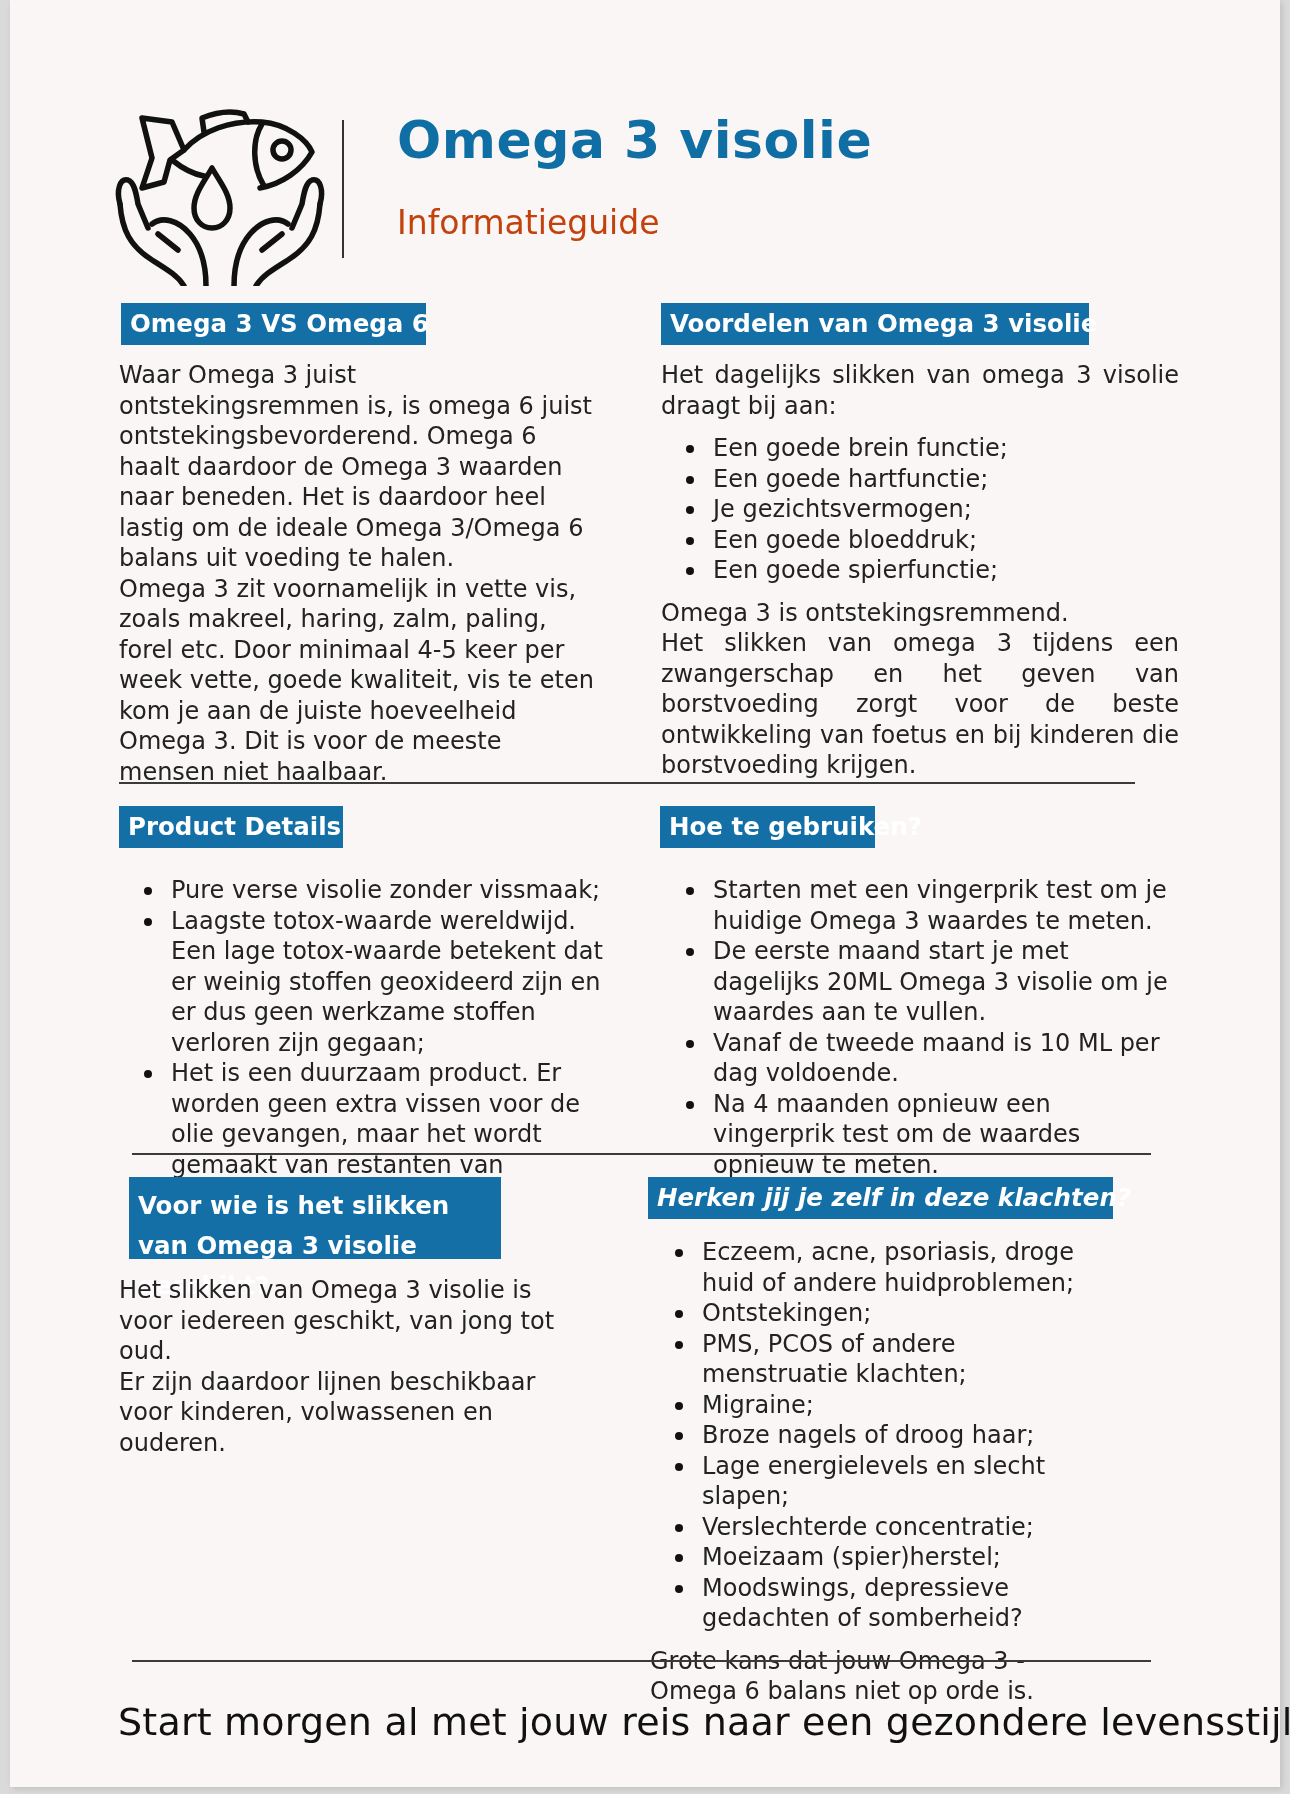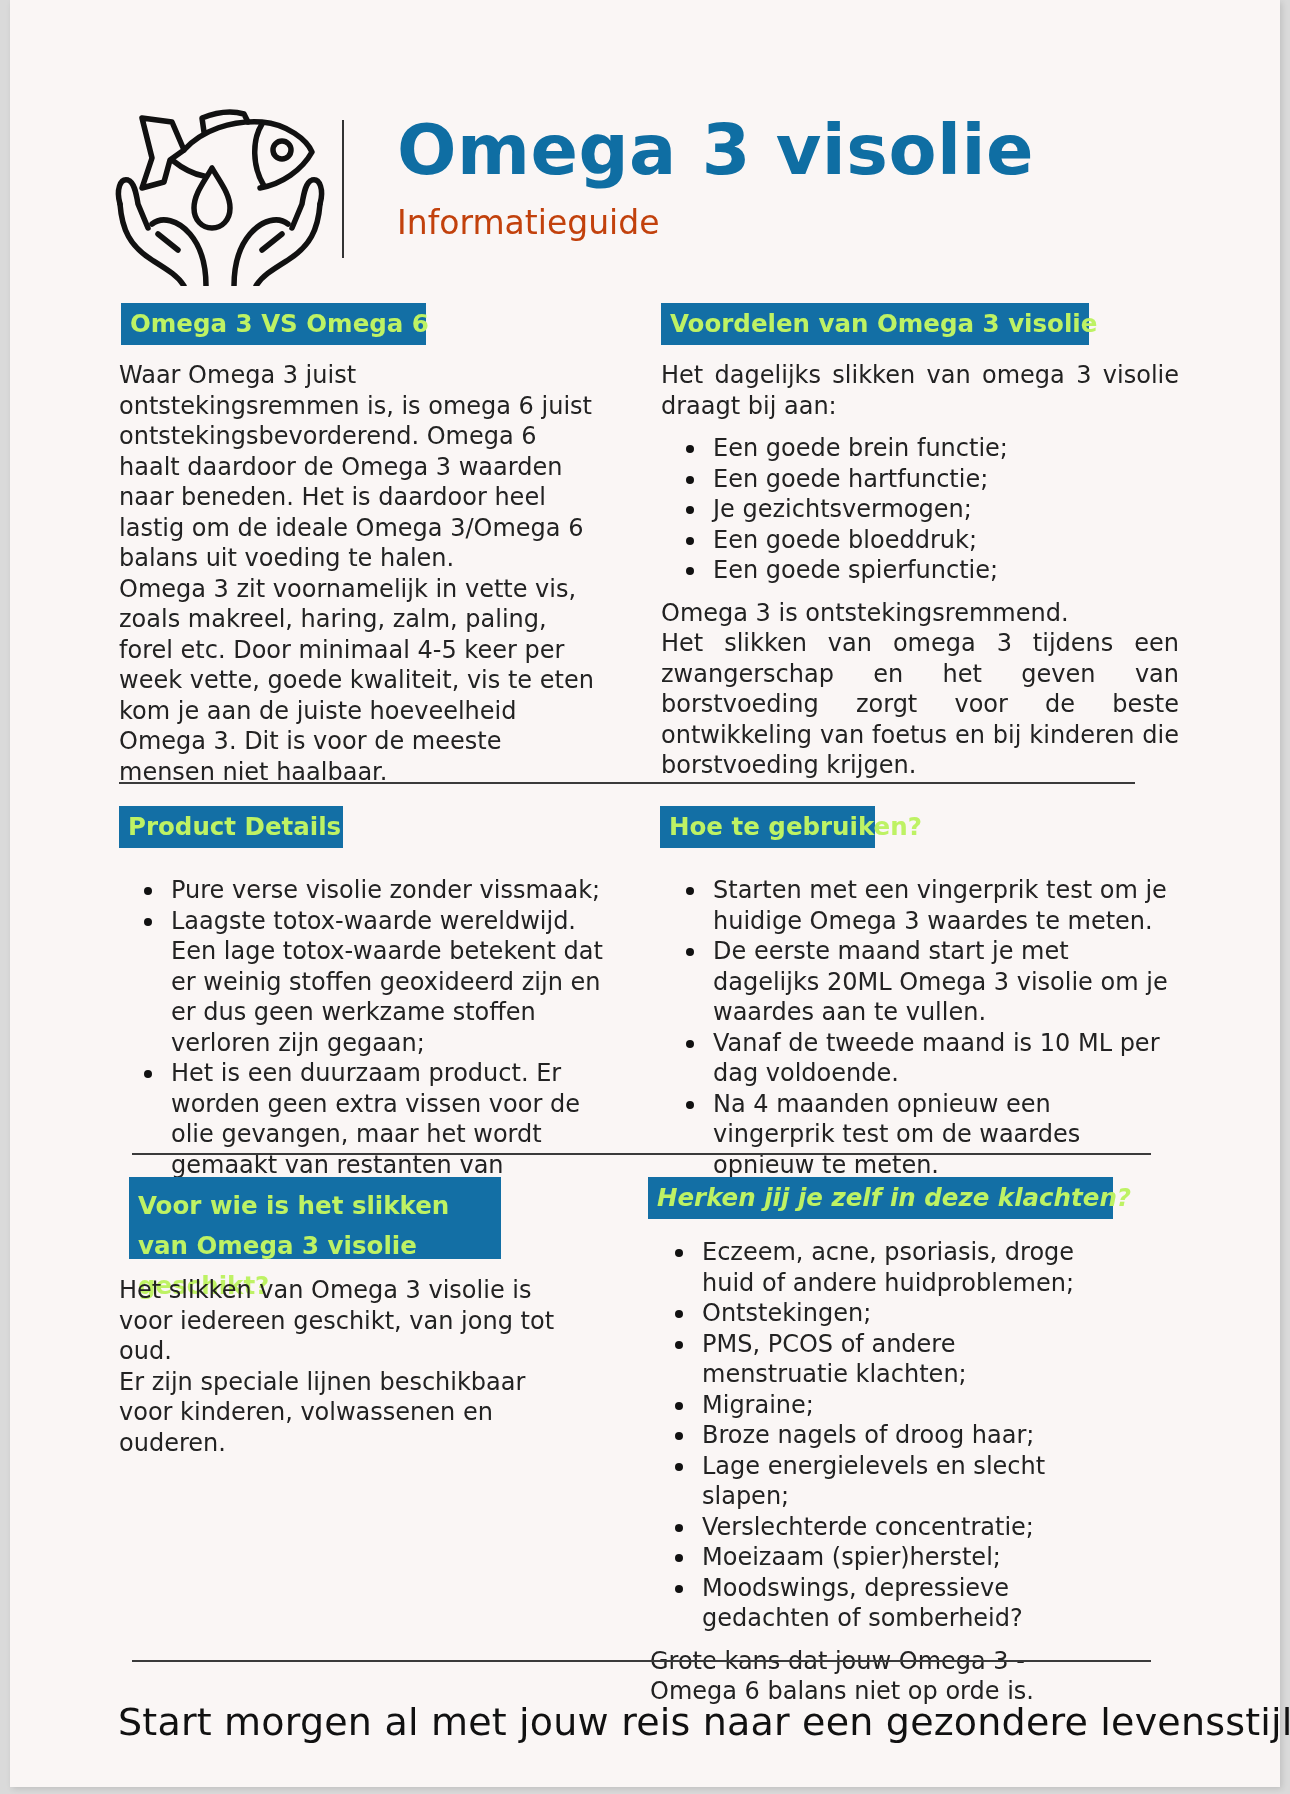--- a/index.html
+++ b/index.html
@@ -18,36 +18,36 @@
     background: #faf6f5;
     box-shadow: 2px 2px 6px rgba(0,0,0,0.12);
   }
   .abs { position: absolute; }
   .logo-icon { left: 102px; top: 100px; width: 216px; height: 186px; }
   .vdivider { left: 332px; top: 120px; width: 2px; height: 138px; background: #333; }
   .title {
     left: 387px; top: 112px;
     font-family: "DejaVu Sans", sans-serif;
     font-weight: bold;
-    font-size: 70px;
+    font-size: 52px;
     letter-spacing: 0.5px;
     color: #0f6ea3;
     white-space: nowrap;
     line-height: 1.1;
   }
   .subtitle {
     left: 387px; top: 203px;
     font-size: 33px;
     color: #c2410c;
     white-space: nowrap;
     line-height: 1.2;
   }
   .heading {
     background: #136fa5;
-    color: #bef264;
+    color: #ffffff;
     font-weight: bold;
     font-size: 24.5px;
     line-height: 42px;
     padding: 0 9px;
     white-space: nowrap;
     box-sizing: border-box;
     height: 42px;
   }
   .heading.two-line { height: 82px; line-height: 40px; white-space: normal; padding-top: 9px; }
   .body-text {
@@ -147,21 +147,21 @@
       <li>Vanaf de tweede maand is 10 ML per dag voldoende.</li>
       <li>Na 4 maanden opnieuw een vingerprik test om de waardes opnieuw te meten.</li>
     </ul>
   </div>
 
   <div class="abs hline" style="left:122px; top:1153px; width:1019px;"></div>
 
   <div class="abs heading two-line" style="left:119px; top:1177px; width:372px;">Voor wie is het slikken van Omega 3 visolie geschikt?</div>
   <div class="abs body-text" style="left:109px; top:1275px; width:460px;">
     <div>Het slikken van Omega 3 visolie is voor iedereen geschikt, van jong tot oud.</div>
-    <div>Er zijn speciale lijnen beschikbaar voor kinderen, volwassenen en ouderen.</div>
+    <div>Er zijn daardoor lijnen beschikbaar voor kinderen, volwassenen en ouderen.</div>
   </div>
 
   <div class="abs heading" style="left:638px; top:1177px; width:465px;font-style:italic;">Herken jij je zelf in deze klachten?</div>
   <div class="abs body-text" style="left:640px; top:1225px; width:460px;">
     <ul class="bullets">
       <li>Eczeem, acne, psoriasis, droge huid of andere huidproblemen;</li>
       <li>Ontstekingen;</li>
       <li>PMS, PCOS of andere menstruatie klachten;</li>
       <li>Migraine;</li>
       <li>Broze nagels of droog haar;</li>

